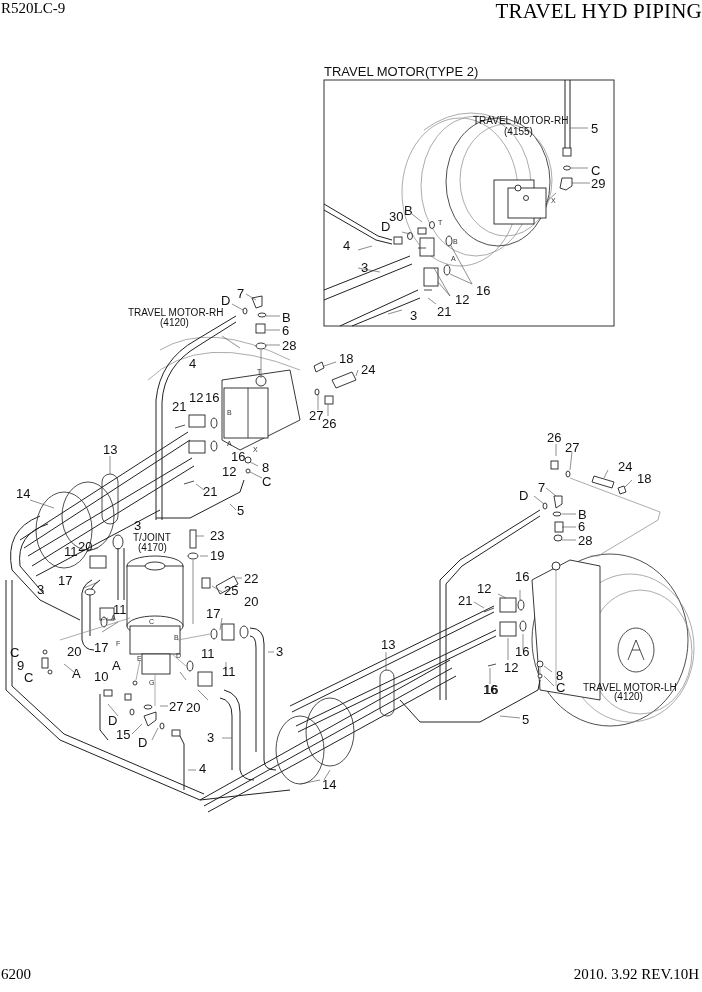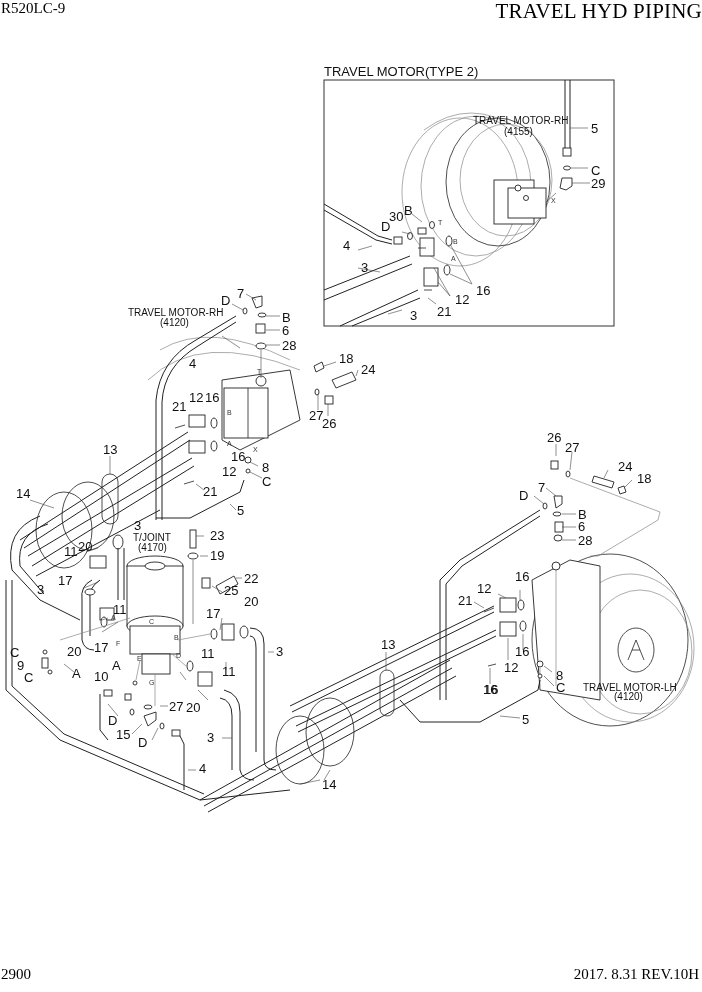--- a/index.html
+++ b/index.html
@@ -17,22 +17,22 @@
   .lead { stroke:#444; stroke-width:0.6; fill:none; }
   .pipe { stroke:#222; stroke-width:1; fill:none; }
   .faint { stroke:#888; stroke-width:0.7; fill:none; }
   .part { stroke:#222; stroke-width:0.9; fill:#fff; }
 </style>
 </head>
 <body>
 
 <div class="hdr" id="model">R520LC-9</div>
 <div class="hdr" id="title">TRAVEL HYD PIPING</div>
-<div class="hdr" id="page">2900</div>
-<div class="hdr" id="rev">2017. 8.31  REV.10H</div>
+<div class="hdr" id="page">6200</div>
+<div class="hdr" id="rev">2010. 3.92  REV.10H</div>
 
 <svg width="702" height="992" viewBox="0 0 702 992">
 
   <g>
     <text class="lbl" x="324" y="76">TRAVEL MOTOR(TYPE 2)</text>
     <rect x="324" y="80" width="290" height="246" fill="none" stroke="#333" stroke-width="1"></rect>
 
     <g>
       <ellipse cx="460" cy="192" rx="58" ry="74" class="faint"></ellipse>
       <ellipse cx="476" cy="186" rx="55" ry="70" class="faint"></ellipse>

